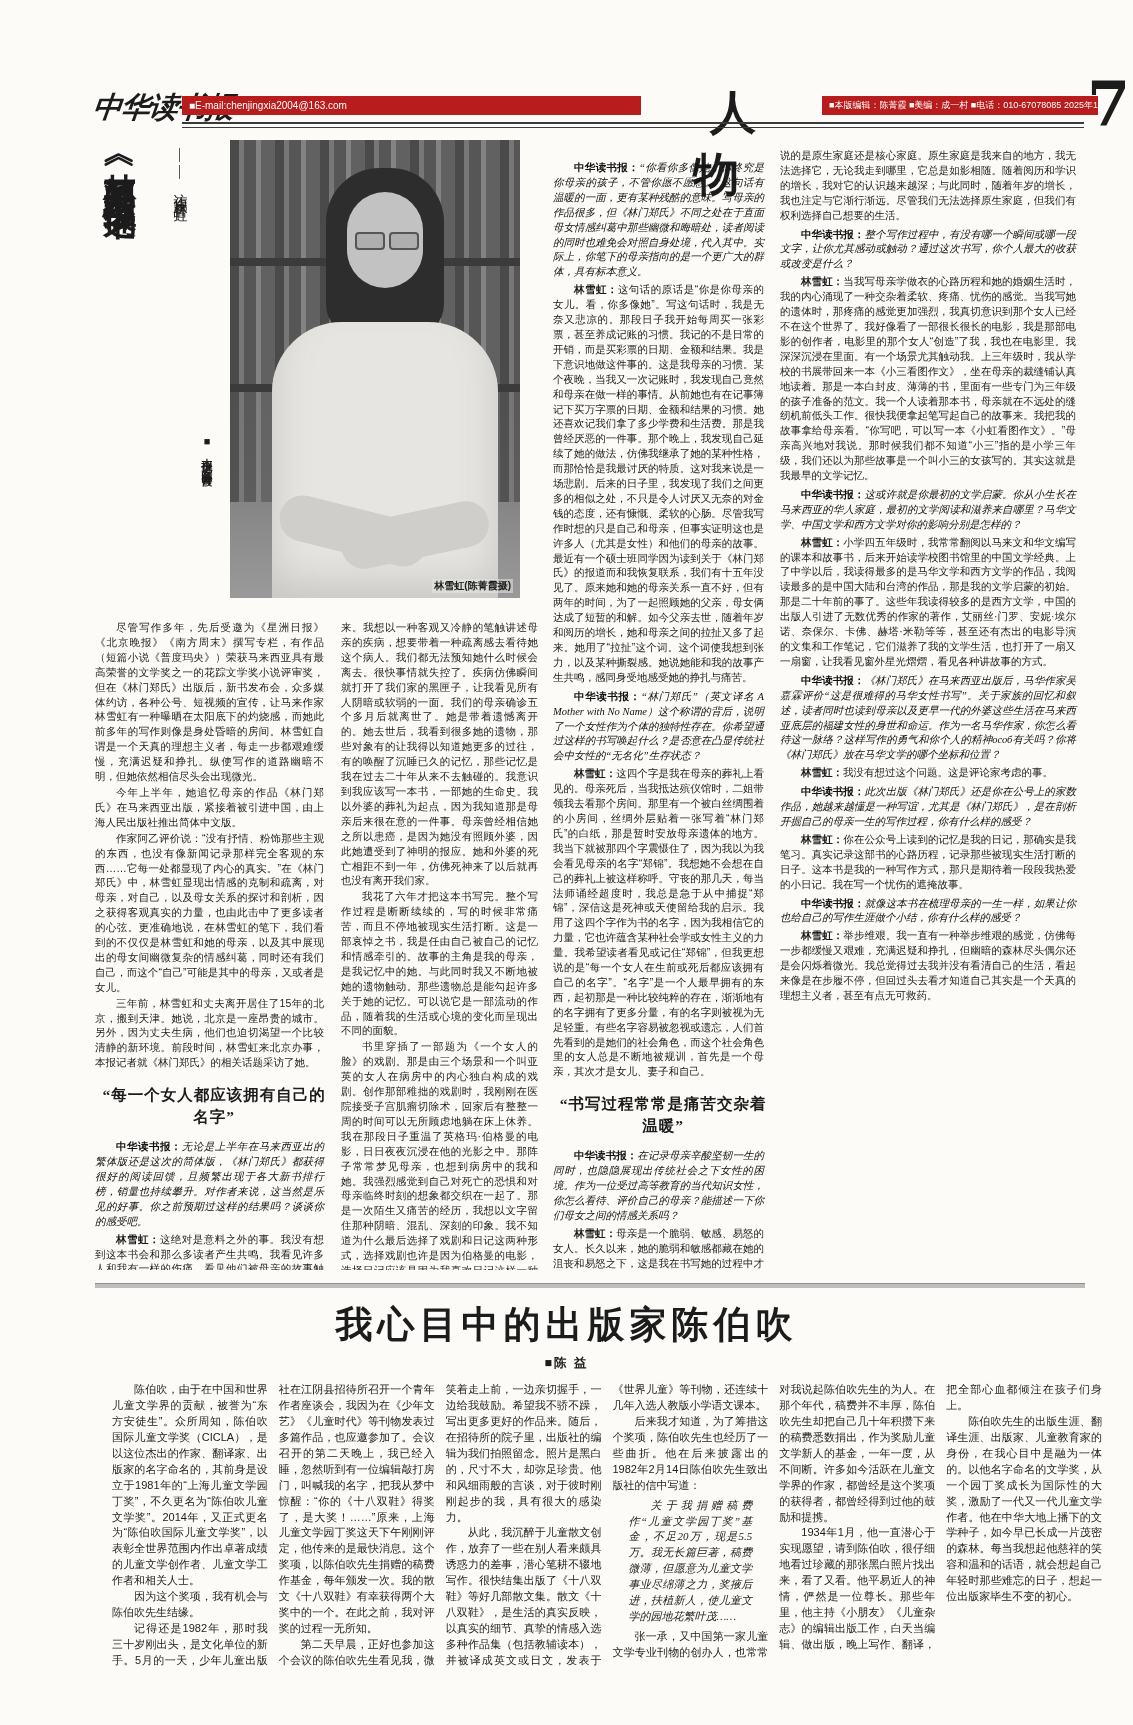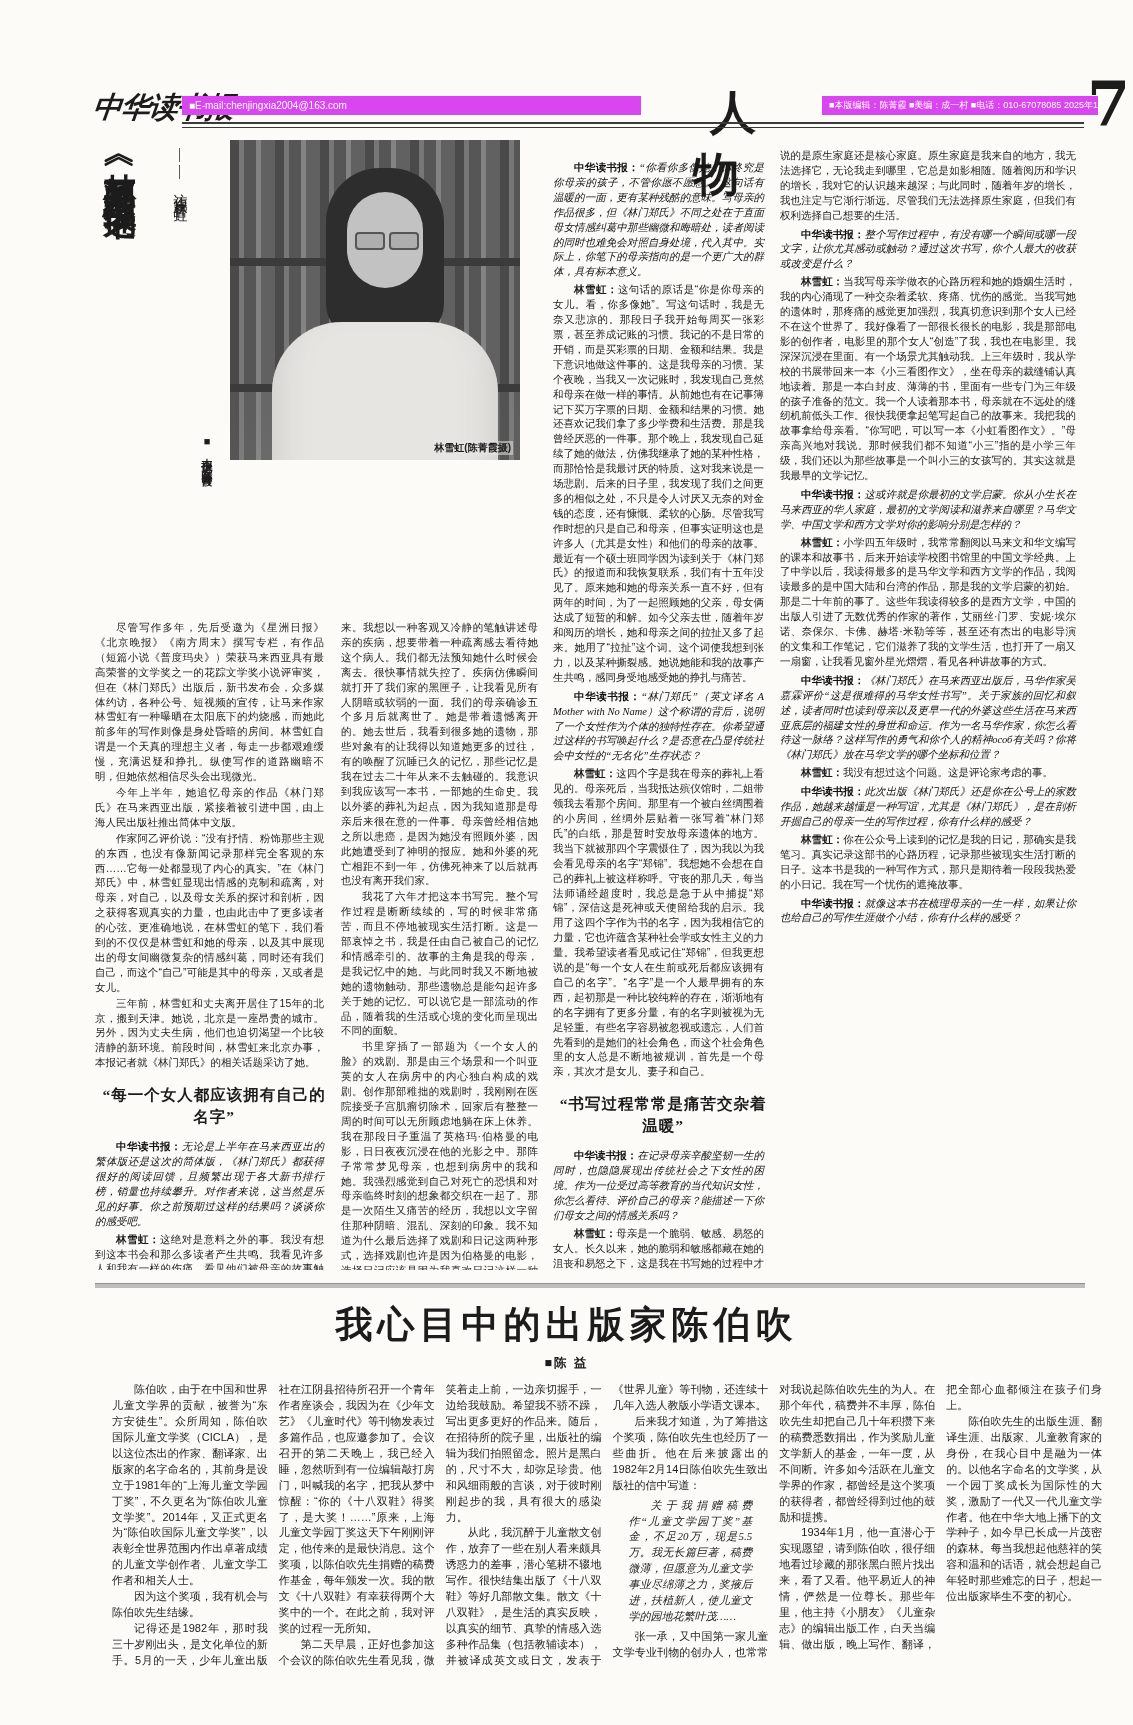--- a/index.html
+++ b/index.html
@@ -2,42 +2,42 @@
 <html><head>
 <meta charset="utf-8">
 <style>
   html,body{margin:0;padding:0;background:#e8e6e2;}
   .page{position:relative;width:1133px;height:1725px;background:#fcfbf8;margin:0 auto;
         font-family:"Liberation Sans",sans-serif;color:#1c1c1c;overflow:hidden;}
   
   .masthead{position:absolute;left:93px;top:88px;font-family:"DejaVu Serif",serif;
             font-weight:bold;font-style:italic;font-size:29px;letter-spacing:-1px;
             transform:skewX(-6deg);white-space:nowrap;}
-  .bar{position:absolute;background:#d946ef;color:#fff;font-size:10px;line-height:19px;
+  .bar{position:absolute;background:#b91c1c;color:#fff;font-size:10px;line-height:19px;
        padding:0 7px;white-space:nowrap;overflow:hidden;}
   .bar-email{left:182px;top:96px;width:445px;height:19px;}
   .bar-info{left:822px;top:96px;width:262px;height:19px;font-size:9px;}
   .section-title{position:absolute;left:648px;top:82px;width:170px;text-align:center;
                  font-family:"Liberation Serif","DejaVu Serif",serif;font-size:46px;
                  letter-spacing:34px;text-indent:34px;font-weight:700;}
   .pageno{position:absolute;left:1087px;top:74px;font-family:"DejaVu Serif",serif;
           font-size:62px;font-weight:bold;line-height:62px;}
   .hrule1{position:absolute;left:182px;top:122px;width:902px;height:2px;background:#3a3a3a;}
   .hrule2{position:absolute;left:182px;top:127px;width:902px;height:1px;background:#3a3a3a;}
   
   .hl-block{position:absolute;left:95px;top:140px;width:135px;height:475px;}
   .v{writing-mode:vertical-rl;text-orientation:mixed;}
   .hl-main{position:absolute;left:8px;top:4px;height:468px;font-family:"Liberation Serif",serif;
            font-weight:bold;font-size:33px;letter-spacing:3px;line-height:1;}
   .hl-kicker{position:absolute;left:76px;top:8px;height:220px;font-size:14px;
              font-family:"Liberation Serif",serif;letter-spacing:3px;}
   .hl-byline{position:absolute;left:104px;top:295px;height:175px;font-size:11px;
              font-weight:bold;letter-spacing:2px;}
   
-  .photo{position:absolute;left:230px;top:140px;width:290px;height:320px;overflow:hidden;
+  .photo{position:absolute;left:230px;top:140px;width:290px;height:458px;overflow:hidden;
          background:linear-gradient(180deg,#5e5e5e 0%,#6d6d6d 55%,#9a9a9a 100%);}
   .shelf{position:absolute;left:0;width:100%;
          background:repeating-linear-gradient(90deg,#4a4a4a 0 9px,#777 9px 14px,#565656 14px 26px,#838383 26px 31px,#616161 31px 45px);}
   .shelf.s1{top:0;height:118px;}
   .shelf.s2{top:126px;height:118px;}
   .shelf.s3{top:252px;height:110px;opacity:.85;}
   .shelf-edge{position:absolute;left:0;width:100%;height:8px;background:#3b3b3b;}
   .hair{position:absolute;left:96px;top:28px;width:118px;height:170px;background:#2d2d2d;
         border-radius:54px 54px 34px 34px;}
   .face{position:absolute;left:117px;top:52px;width:76px;height:96px;background:#c2c2c2;
@@ -140,20 +140,21 @@
       <p class="par cont">说的是原生家庭还是核心家庭。原生家庭是我来自的地方，我无法选择它，无论我走到哪里，它总是如影相随。随着阅历和学识的增长，我对它的认识越来越深；与此同时，随着年岁的增长，我也注定与它渐行渐远。尽管我们无法选择原生家庭，但我们有权利选择自己想要的生活。</p>
       <p class="par q"><b class="plabel">中华读书报：</b>整个写作过程中，有没有哪一个瞬间或哪一段文字，让你尤其感动或触动？通过这次书写，你个人最大的收获或改变是什么？</p>
       <p class="par a"><b class="plabel">林雪虹：</b>当我写母亲学做衣的心路历程和她的婚姻生活时，我的内心涌现了一种交杂着柔软、疼痛、忧伤的感觉。当我写她的遗体时，那疼痛的感觉更加强烈，我真切意识到那个女人已经不在这个世界了。我好像看了一部很长很长的电影，我是那部电影的创作者，电影里的那个女人“创造”了我，我也在电影里。我深深沉浸在里面。有一个场景尤其触动我。上三年级时，我从学校的书展带回来一本《小三看图作文》，坐在母亲的裁缝铺认真地读着。那是一本白封皮、薄薄的书，里面有一些专门为三年级的孩子准备的范文。我一个人读着那本书，母亲就在不远处的缝纫机前低头工作。很快我便拿起笔写起自己的故事来。我把我的故事拿给母亲看。“你写吧，可以写一本《小虹看图作文》。”母亲高兴地对我说。那时候我们都不知道“小三”指的是小学三年级，我们还以为那些故事是一个叫小三的女孩写的。其实这就是我最早的文学记忆。</p>
       <p class="par q"><b class="plabel">中华读书报：</b>这或许就是你最初的文学启蒙。你从小生长在马来西亚的华人家庭，最初的文学阅读和滋养来自哪里？马华文学、中国文学和西方文学对你的影响分别是怎样的？</p>
       <p class="par a"><b class="plabel">林雪虹：</b>小学四五年级时，我常常翻阅以马来文和华文编写的课本和故事书，后来开始读学校图书馆里的中国文学经典。上了中学以后，我读得最多的是马华文学和西方文学的作品，我阅读最多的是中国大陆和台湾的作品，那是我的文学启蒙的初始。那是二十年前的事了。这些年我读得较多的是西方文学，中国的出版人引进了无数优秀的作家的著作，艾丽丝·门罗、安妮·埃尔诺、奈保尔、卡佛、赫塔·米勒等等，甚至还有杰出的电影导演的文集和工作笔记，它们滋养了我的文学生活，也打开了一扇又一扇窗，让我看见窗外星光熠熠，看见各种讲故事的方式。</p>
       <p class="par q"><b class="plabel">中华读书报：</b>《林门郑氏》在马来西亚出版后，马华作家吴嘉霖评价“这是很难得的马华女性书写”。关于家族的回忆和叙述，读者同时也读到母亲以及更早一代的外婆这些生活在马来西亚底层的福建女性的身世和命运。作为一名马华作家，你怎么看待这一脉络？这样写作的勇气和你个人的精神особ有关吗？你将《林门郑氏》放在马华文学的哪个坐标和位置？</p>
       <p class="par a"><b class="plabel">林雪虹：</b>我没有想过这个问题。这是评论家考虑的事。</p>
       <p class="par q"><b class="plabel">中华读书报：</b>此次出版《林门郑氏》还是你在公号上的家数作品，她越来越懂是一种写谊，尤其是《林门郑氏》，是在剖析开掘自己的母亲一生的写作过程，你有什么样的感受？</p>
       <p class="par a"><b class="plabel">林雪虹：</b>你在公众号上读到的记忆是我的日记，那确实是我笔习。真实记录这部书的心路历程，记录那些被现实生活打断的日子。这本书是我的一种写作方式，那只是期待着一段段我热爱的小日记。我在写一个忧伤的遮掩故事。</p>
       <p class="par q"><b class="plabel">中华读书报：</b>就像这本书在梳理母亲的一生一样，如果让你也给自己的写作生涯做个小结，你有什么样的感受？</p>
+      <p class="par a"><b class="plabel">林雪虹：</b>举步维艰。我一直有一种举步维艰的感觉，仿佛每一步都缓慢又艰难，充满迟疑和挣扎，但幽暗的森林尽头偶尔还是会闪烁着微光。我总觉得过去我并没有看清自己的生活，看起来像是在步履不停，但回过头去看才知道自己其实是一个天真的理想主义者，甚至有点无可救药。</p>
     </div>
 
   <div class="divider"></div>
   <div class="a2-headline">我心目中的出版家陈伯吹</div>
   <div class="a2-byline">■陈 益</div>
   <div class="a2-body">
       <p class="par p">陈伯吹，由于在中国和世界儿童文学界的贡献，被誉为“东方安徒生”。众所周知，陈伯吹国际儿童文学奖（CICLA），是以这位杰出的作家、翻译家、出版家的名字命名的，其前身是设立于1981年的“上海儿童文学园丁奖”，不久更名为“陈伯吹儿童文学奖”。2014年，又正式更名为“陈伯吹国际儿童文学奖”，以表彰全世界范围内作出卓著成绩的儿童文学创作者、儿童文学工作者和相关人士。</p>
       <p class="par p">因为这个奖项，我有机会与陈伯吹先生结缘。</p>
       <p class="par p">记得还是1982年，那时我三十岁刚出头，是文化单位的新手。5月的一天，少年儿童出版社在江阴县招待所召开一个青年作者座谈会，我因为在《少年文艺》《儿童时代》等刊物发表过多篇作品，也应邀参加了。会议召开的第二天晚上，我已经入睡，忽然听到有一位编辑敲打房门，叫喊我的名字，把我从梦中惊醒：“你的《十八双鞋》得奖了，是大奖！……”原来，上海儿童文学园丁奖这天下午刚刚评定，他传来的是最快消息。这个奖项，以陈伯吹先生捐赠的稿费作基金，每年颁发一次。我的散文《十八双鞋》有幸获得两个大奖中的一个。在此之前，我对评奖的过程一无所知。</p>
       <p class="par p">第二天早晨，正好也参加这个会议的陈伯吹先生看见我，微笑着走上前，一边亲切握手，一边给我鼓励。希望我不骄不躁，写出更多更好的作品来。随后，在招待所的院子里，出版社的编辑为我们拍照留念。照片是黑白的，尺寸不大，却弥足珍贵。他和风细雨般的言谈，对于彼时刚刚起步的我，具有很大的感染力。</p>

